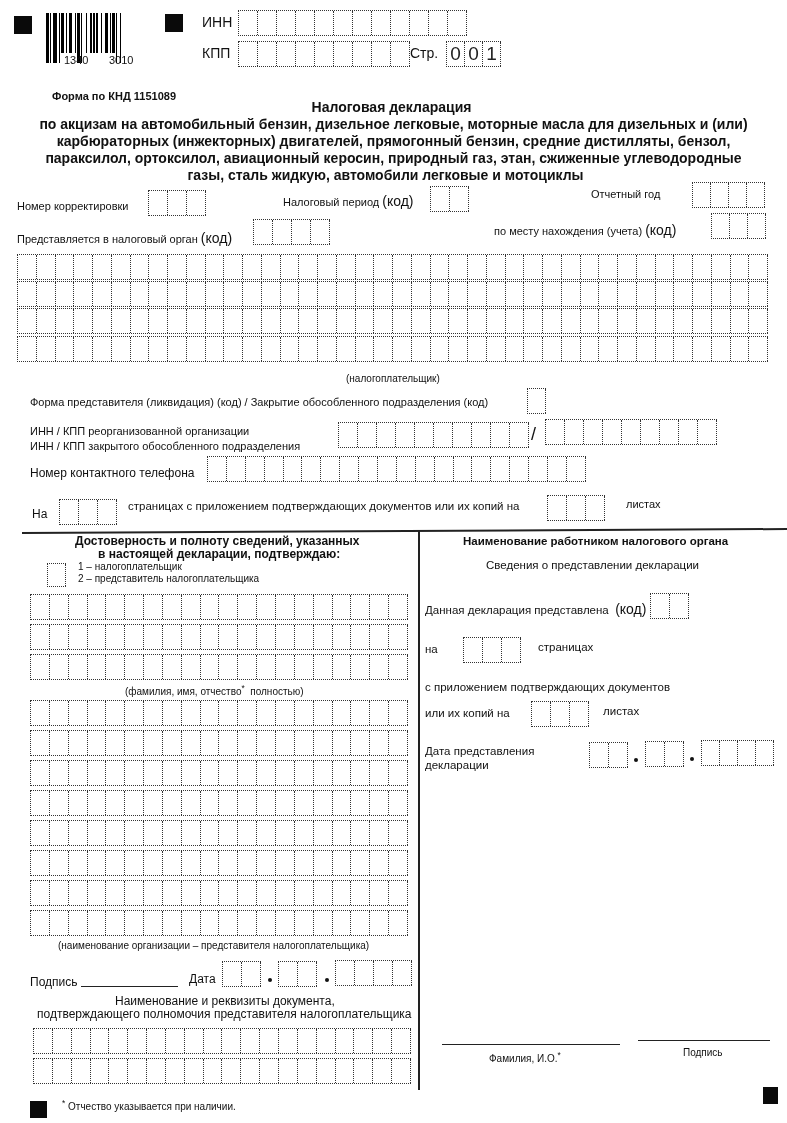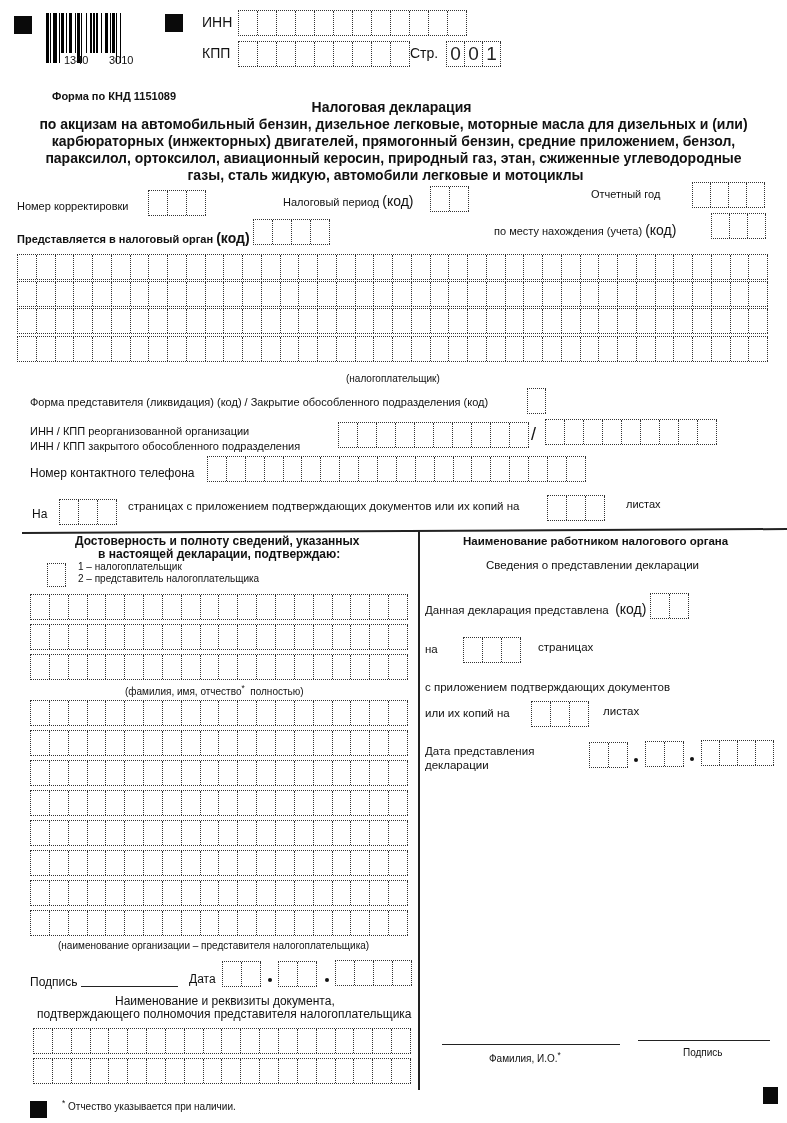--- a/index.html
+++ b/index.html
@@ -101,21 +101,21 @@
 <div class="cells" style="left:446px;top:41px;height:24px;">
     <div class="cell" style="width: 18px;">0</div>
     <div class="cell" style="width: 18px;">0</div>
     <div class="cell" style="width: 18px;">1</div>
   </div>
 
 <div class="lbl bold" style="left:52px;top:90px;font-size:11px;">Форма по КНД 1151089</div>
 
 <div class="title" style="top:99px;left:-2px;">Налоговая декларация</div>
 <div class="title" style="top:116px;">по акцизам на автомобильный бензин, дизельное легковые, моторные масла для дизельных и (или)</div>
-<div class="title" style="top:133px;">карбюраторных (инжекторных) двигателей, прямогонный бензин, средние приложением, бензол,</div>
+<div class="title" style="top:133px;">карбюраторных (инжекторных) двигателей, прямогонный бензин, средние дистилляты, бензол,</div>
 <div class="title" style="top:150px;">параксилол, ортоксилол, авиационный керосин, природный газ, этан, сжиженные углеводородные</div>
 <div class="title" style="top:167px;left:-8px;">газы, сталь жидкую, автомобили легковые и мотоциклы</div>
 
 <div class="lbl" style="left:17px;top:200px;font-size:11px;">Номер корректировки</div>
 <div class="cells" style="left:148px;top:190px;height:24px;">
     <div class="cell" style="width: 19px;"></div>
     <div class="cell" style="width: 19px;"></div>
     <div class="cell" style="width: 19px;"></div>
   </div>
 <div class="lbl" style="left:283px;top:193px;font-size:11px;"><span>Налоговый период</span> <span class="small">(код)</span></div>
@@ -124,21 +124,21 @@
     <div class="cell" style="width: 19px;"></div>
   </div>
 <div class="lbl" style="left:591px;top:188px;font-size:11px;">Отчетный год</div>
 <div class="cells" style="left:692px;top:182px;height:24px;">
     <div class="cell" style="width: 18px;"></div>
     <div class="cell" style="width: 18px;"></div>
     <div class="cell" style="width: 18px;"></div>
     <div class="cell" style="width: 18px;"></div>
   </div>
 
-<div class="lbl" style="left:17px;top:230px;font-size:11px;font-weight:bold;"><span>Представляется в налоговый орган</span> <span class="small">(код)</span></div>
+<div class="lbl" style="left:17px;top:230px;font-size:11px;"><span>Представляется в налоговый орган</span> <span class="small">(код)</span></div>
 <div class="cells" style="left:253px;top:219px;height:24px;">
     <div class="cell" style="width: 19px;"></div>
     <div class="cell" style="width: 19px;"></div>
     <div class="cell" style="width: 19px;"></div>
     <div class="cell" style="width: 19px;"></div>
   </div>
 <div class="lbl" style="left:494px;top:222px;font-size:11px;"><span>по месту нахождения (учета)</span> <span class="small">(код)</span></div>
 <div class="cells" style="left:711px;top:213px;height:24px;">
     <div class="cell" style="width: 18px;"></div>
     <div class="cell" style="width: 18px;"></div>

